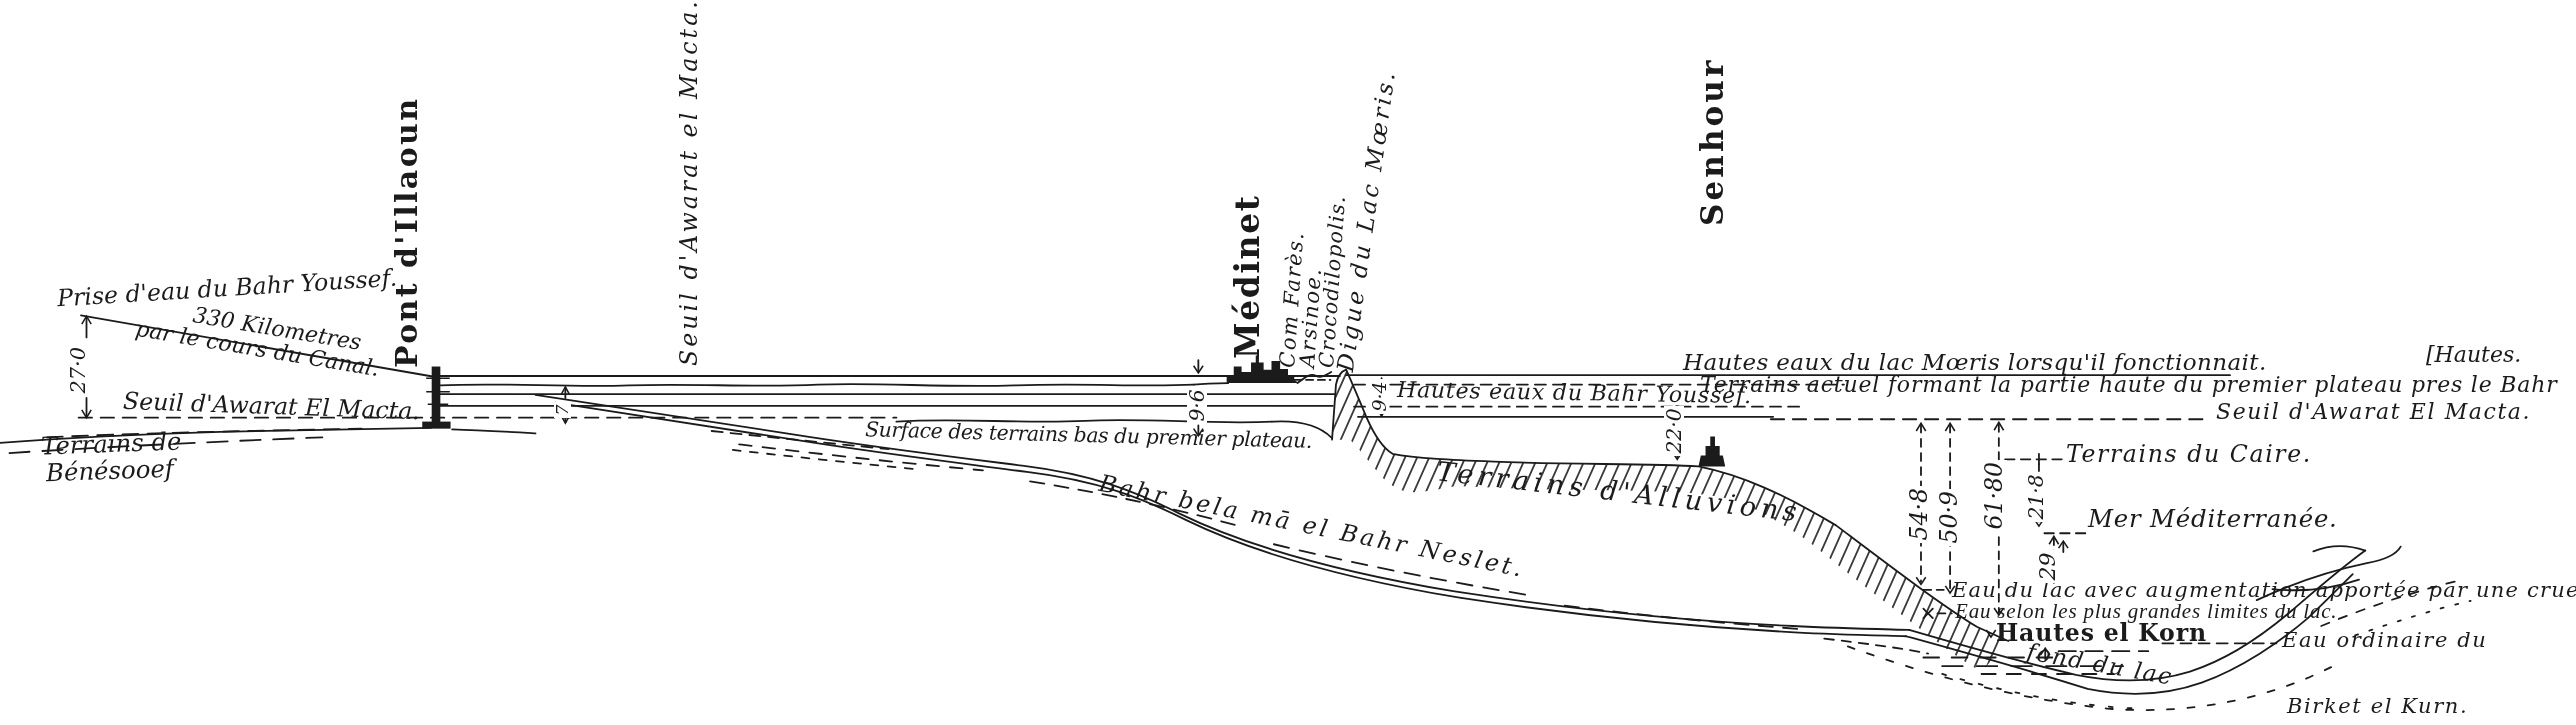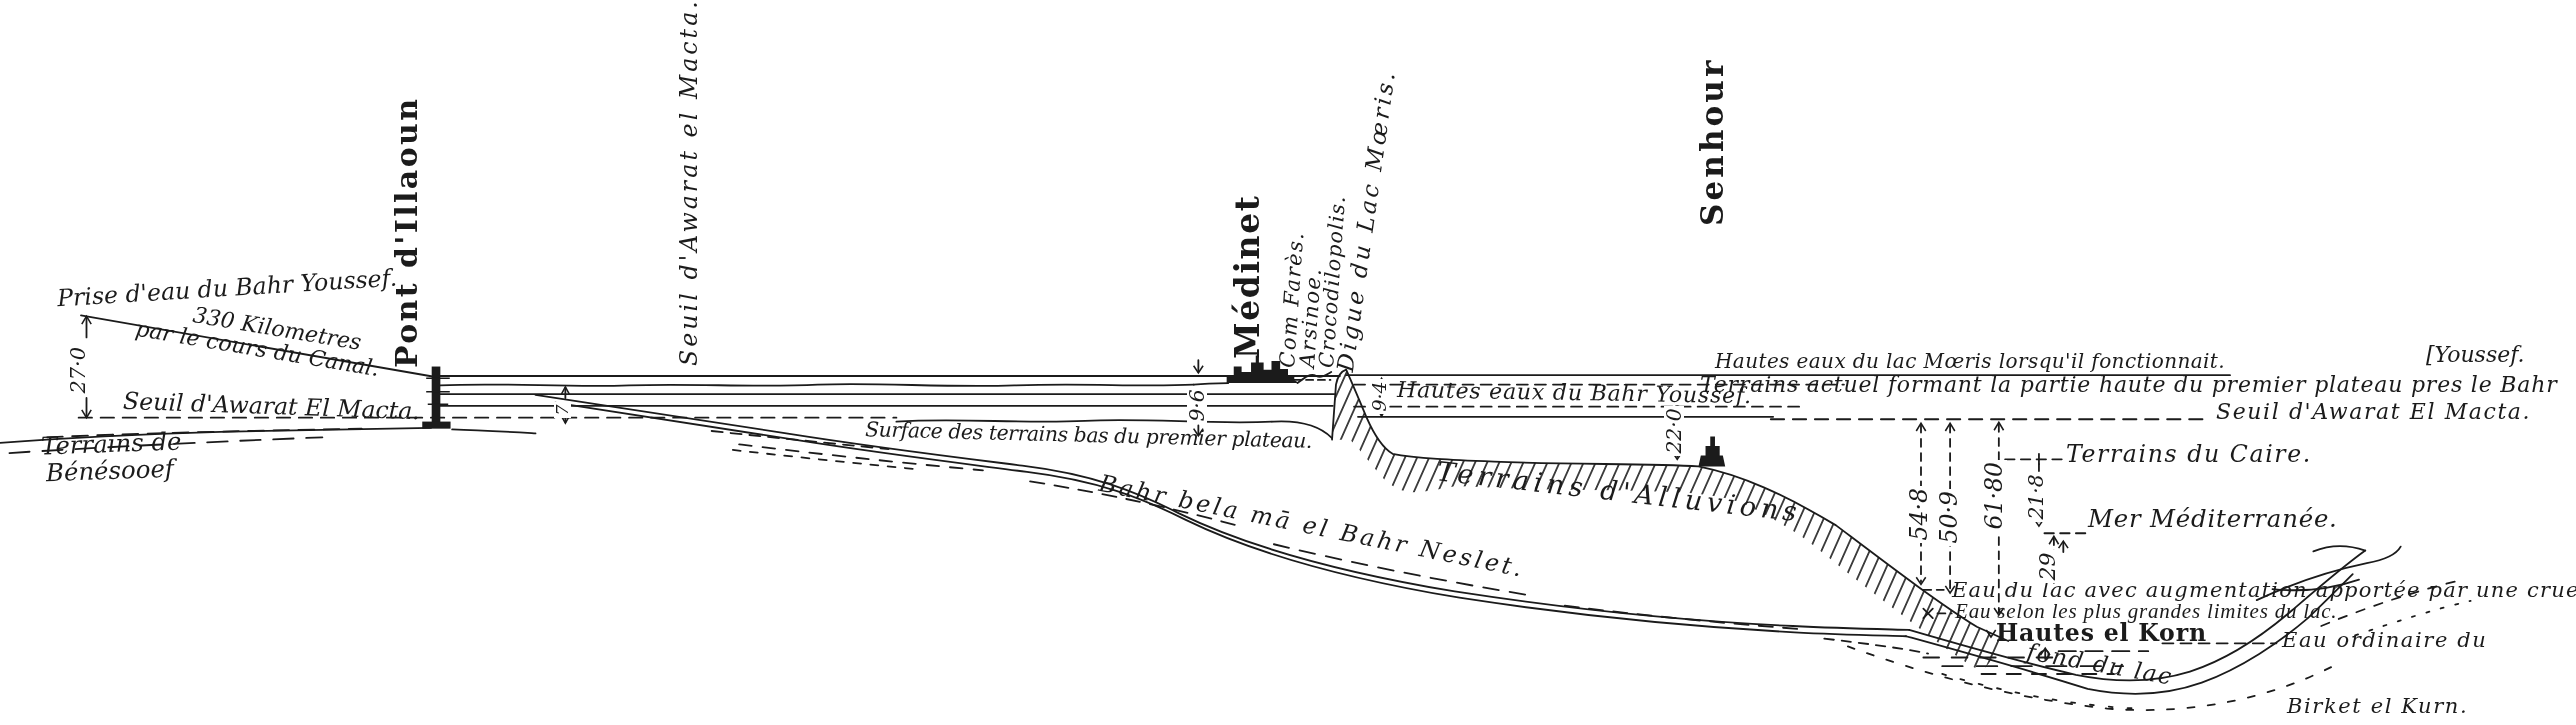--- a/index.html
+++ b/index.html
@@ -177,23 +177,23 @@
 <div class="l" style="left:865px;top:425px;font-size:20.4px;letter-spacing:-0.4px;transform:rotate(1.5deg);">Surface des terrains bas du premier plateau.</div>
 <div class="l" style="left:1095px;top:515px;font-size:23.6px;letter-spacing:3.1px;transform:rotate(11.5deg);">Bahr bela mā el Bahr Neslet.</div>
 
 <div class="l b v" style="left:1231px;top:359px;font-size:33px;letter-spacing:1.6px;">Médinet</div>
 <div class="l v" style="left:1277px;top:367px;font-size:21px;letter-spacing:1.6px;transform:rotate(-86deg);">Com Farès.</div>
 <div class="l v" style="left:1297px;top:367px;font-size:21px;letter-spacing:1.6px;transform:rotate(-86deg);">Arsinoe.</div>
 <div class="l v" style="left:1316px;top:367px;font-size:20.4px;letter-spacing:1.2px;transform:rotate(-86deg);">Crocodilopolis.</div>
 <div class="l v" style="left:1334px;top:370px;font-size:23px;letter-spacing:3.1px;transform:rotate(-82deg);">Digue du Lac Mœris.</div>
 
 <div class="l" style="left:1397px;top:382px;font-size:22px;letter-spacing:0.8px;transform:rotate(1deg);">Hautes eaux du Bahr Youssef.</div>
-<div class="l" style="left:1683px;top:351px;font-size:20px;letter-spacing:0.4px;margin-left:32px;">Hautes eaux du lac Mœris lorsqu'il fonctionnait.</div>
+<div class="l" style="left:1683px;top:351px;font-size:23px;letter-spacing:0.4px;">Hautes eaux du lac Mœris lorsqu'il fonctionnait.</div>
 <div class="l" style="left:1700px;top:374px;font-size:22px;letter-spacing:0.8px;text-align:right;">Terrains actuel formant la partie haute du premier plateau pres le Bahr</div>
-<div class="l" style="left:2426px;top:344px;font-size:22px;">[Youssef.</div>
+<div class="l" style="left:2426px;top:344px;font-size:22px;">[Hautes.</div>
 <div class="l" style="left:2216px;top:401px;font-size:22px;letter-spacing:1.6px;">Seuil d'Awarat El Macta.</div>
 
 <div class="l" style="left:1436px;top:478px;font-size:27px;letter-spacing:4.7px;transform:rotate(6.5deg);">Terrains d'Alluvions</div>
 <div class="l b v" style="left:1697px;top:226px;font-size:31px;letter-spacing:3.1px;">Senhour</div>
 
 <div class="l" style="left:2066px;top:443px;font-size:23.6px;letter-spacing:1.6px;">Terrains du Caire.</div>
 <div class="l" style="left:2088px;top:507px;font-size:24.4px;letter-spacing:0.8px;">Mer Méditerranée.</div>
 <div class="l" style="left:1952px;top:580px;font-size:21px;letter-spacing:1.2px;">Eau du lac avec augmentation apportée par une crue.</div>
 <div class="l" style="left:1955px;top:601px;font-size:21px;letter-spacing:0.8px;font-family:Liberation Serif, serif;">Eau selon les plus grandes limites du lac.</div>
 <div class="l b" style="left:1996px;top:622px;font-size:23.6px;letter-spacing:0.8px;">Hautes el Korn</div>

